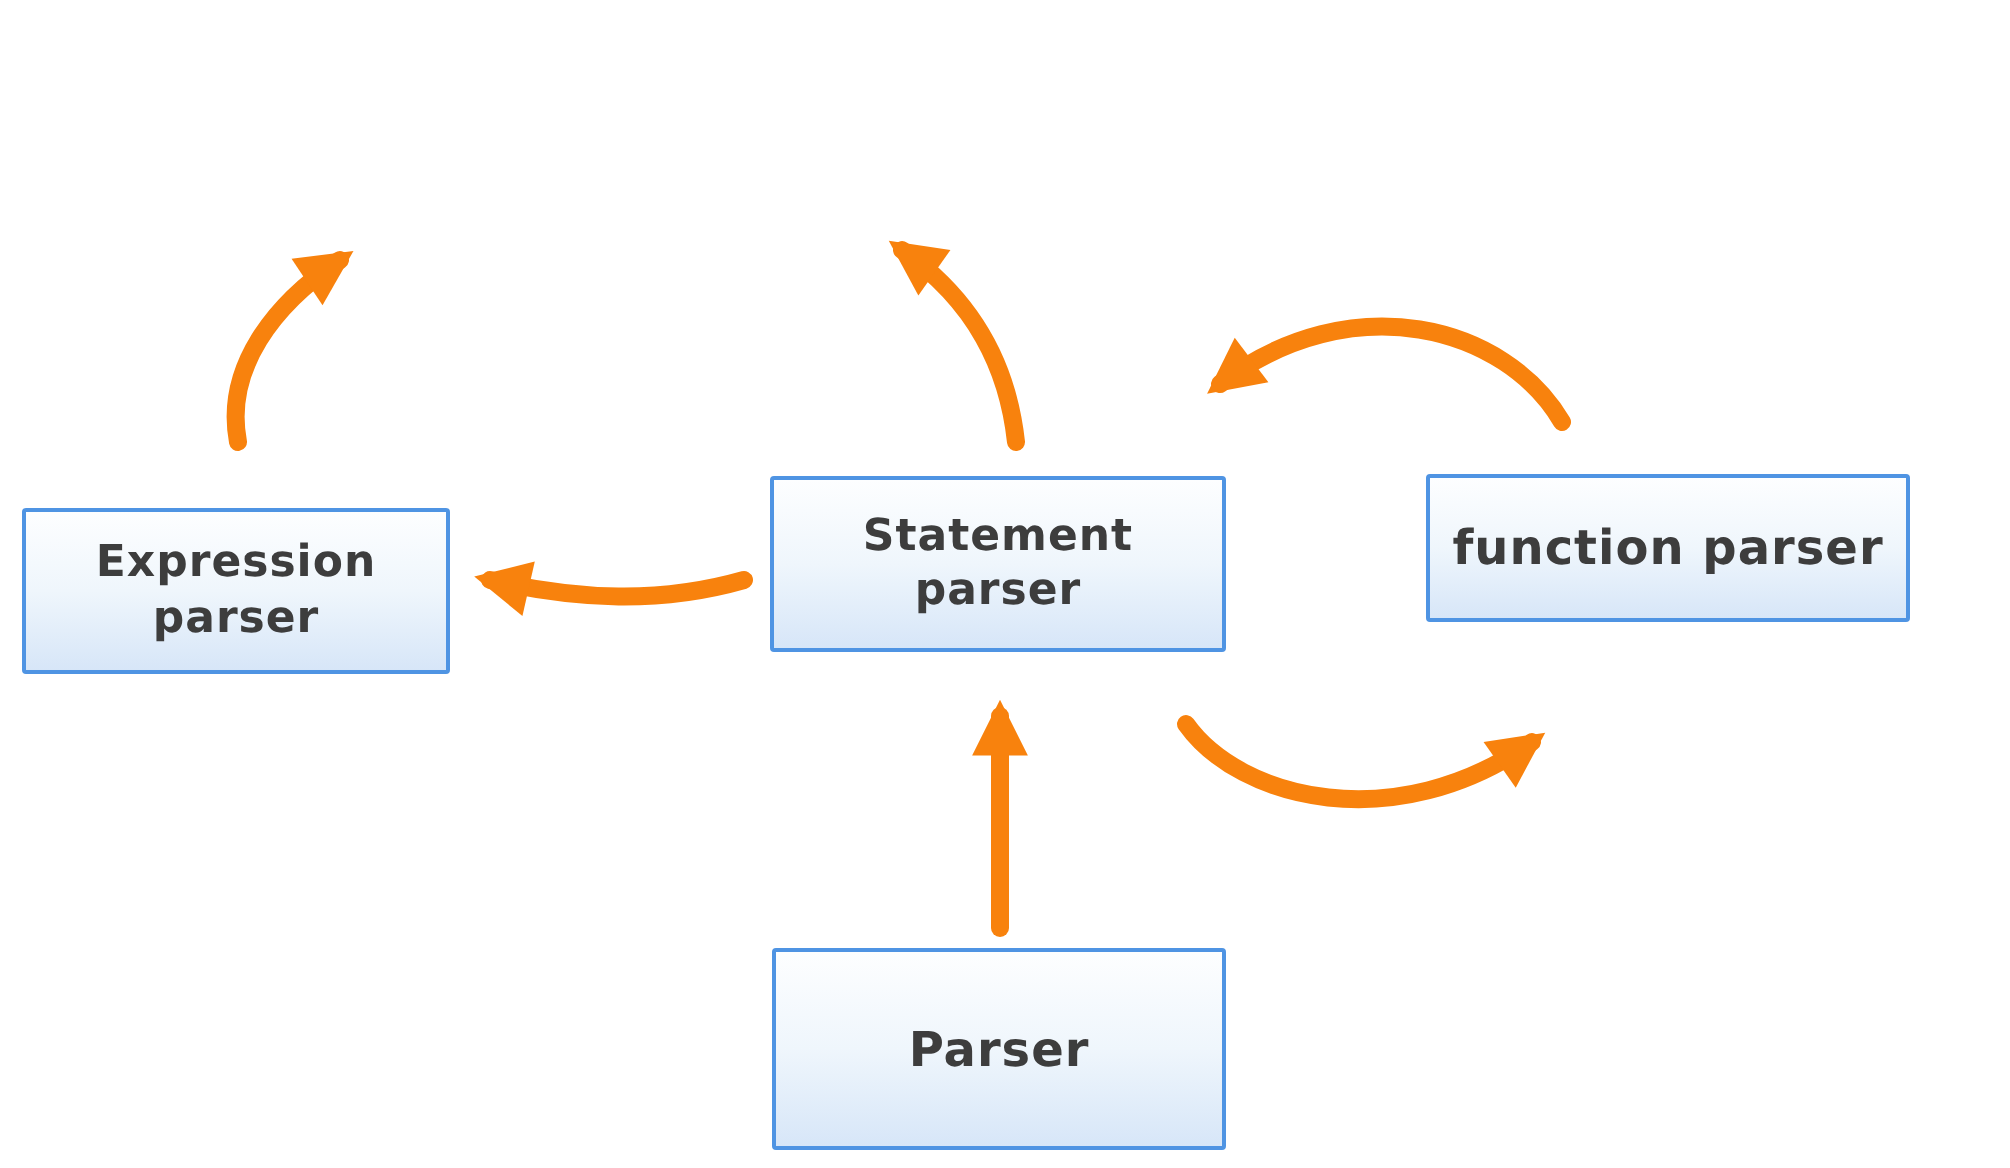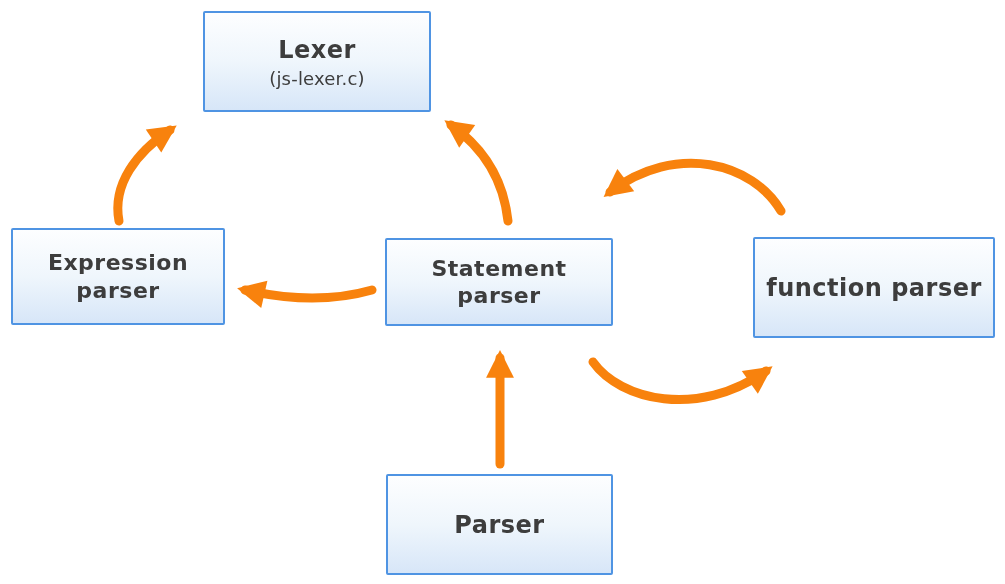--- a/index.html
+++ b/index.html
@@ -76,36 +76,32 @@
       </marker>
     </defs>
     <path class="edge" marker-end="url(#arrow)" d="M 119 221 C 112 184 137 152 170 130"></path>
     <path class="edge" marker-end="url(#arrow)" d="M 508 221 C 504 184 488 151 451 125"></path>
     <path class="edge" marker-end="url(#arrow)" d="M 372 290 C 330 302 289 300 245 290"></path>
     <path class="edge" marker-end="url(#arrow)" d="M 500 464 L 500 358"></path>
     <path class="edge" marker-end="url(#arrow)" d="M 781 211 C 753 163 676 142 610 192"></path>
     <path class="edge" marker-end="url(#arrow)" d="M 593 362 C 620 400 698 419 766 371"></path>
   </svg>
 
-  <div class="node" style="left:203px; top:11px; width:228px; height:101px">
-    <div class="node-title lg">Lexer</div>
-    <div class="node-subtitle">(js-lexer.c)</div>
-  </div>
 
-  <div class="node" style="left:11px; top:228px; width:214px; height:97px">
+  <div class="node" style="left:11px; top:254px; width:214px; height:83px">
     <div class="node-title">Expression
 parser</div>
   </div>
 
   <div class="node" style="left:385px; top:238px; width:228px; height:88px">
     <div class="node-title">Statement
 parser</div>
   </div>
 
-  <div class="node" style="left:753px; top:237px; width:242px; height:101px">
+  <div class="node" style="left:713px; top:237px; width:242px; height:74px">
     <div class="node-title lg">function parser</div>
   </div>
 
   <div class="node" style="left:386px; top:474px; width:227px; height:101px">
     <div class="node-title lg">Parser</div>
   </div>
 
 </div>
 
 </body></html>

